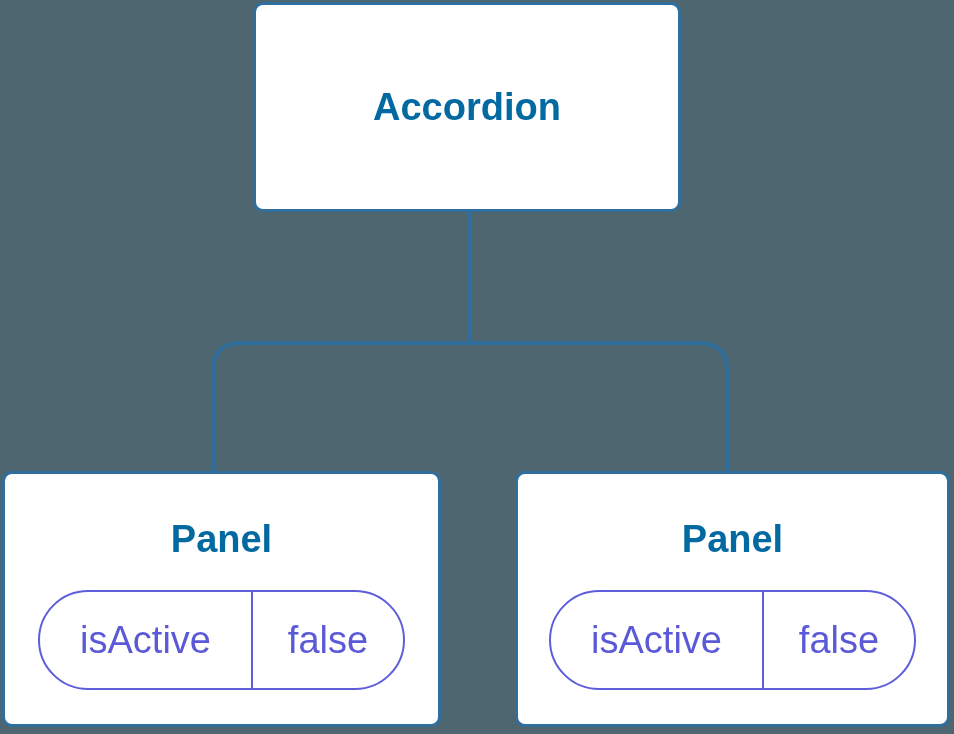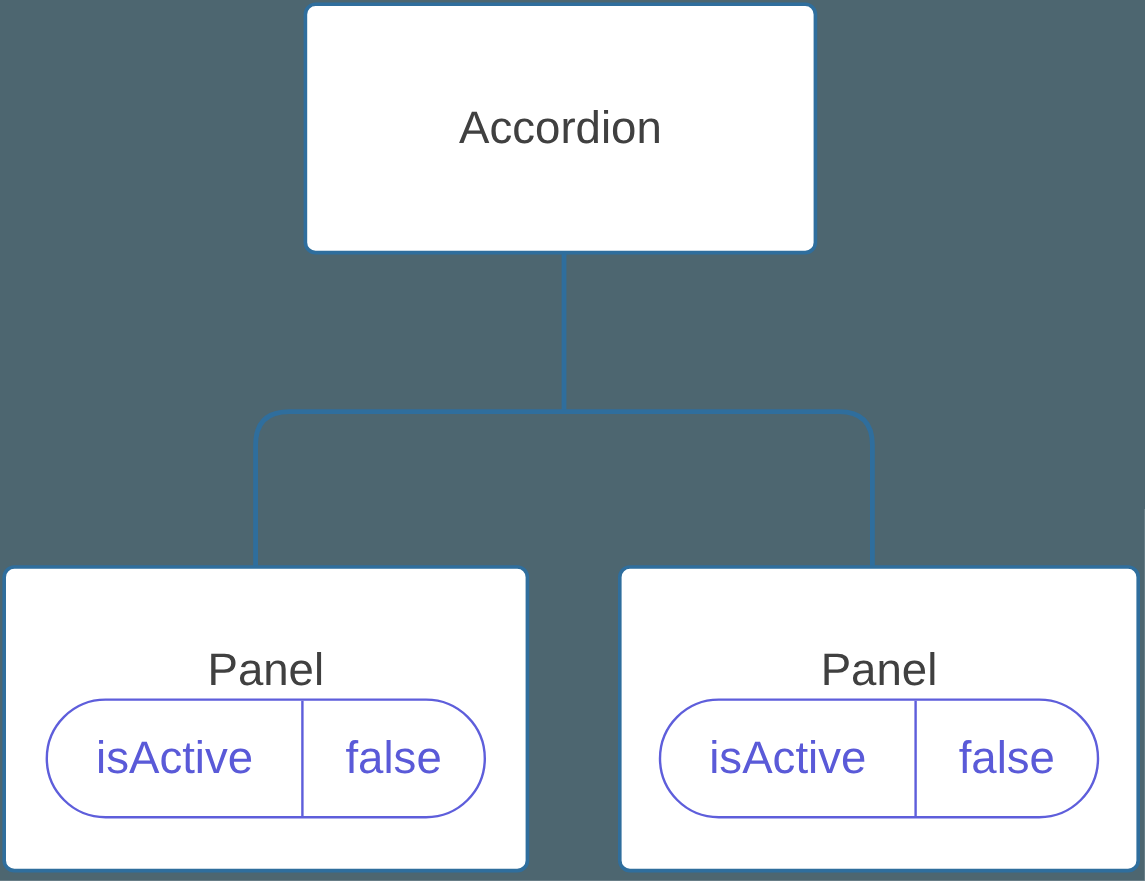--- a/index.html
+++ b/index.html
@@ -21,45 +21,46 @@
     height: 734px;
   }
   .node {
     position: absolute;
     box-sizing: border-box;
     background: #FFFFFF;
     border: 3px solid #2F6E9D;
     border-radius: 10px;
   }
   .node-title {
-    color: #404040;
+    color: #0369a1;
     font-size: 38px;
-    font-weight: 400;
+    font-weight: 700;
     line-height: 46px;
   }
   #accordion-node {
     left: 253px;
     top: 2px;
     width: 428px;
     height: 210px;
     display: flex;
     align-items: center;
     justify-content: center;
   }
   .panel-node {
     top: 471px;
     height: 256px;
     display: flex;
     flex-direction: column;
     align-items: center;
-    padding-top: 62px;
+    padding-top: 42px;
   }
   #panel-node-left  { left: 2px;   width: 439px; }
   #panel-node-right { left: 515px; width: 435px; }
   .state-pill {
+    margin-top: 28px;
     box-sizing: border-box;
     width: 367px;
     height: 100px;
     border: 2.5px solid #5E5EDB;
     border-radius: 50px;
     display: flex;
     align-items: stretch;
   }
   .pill-cell {
     display: flex;

